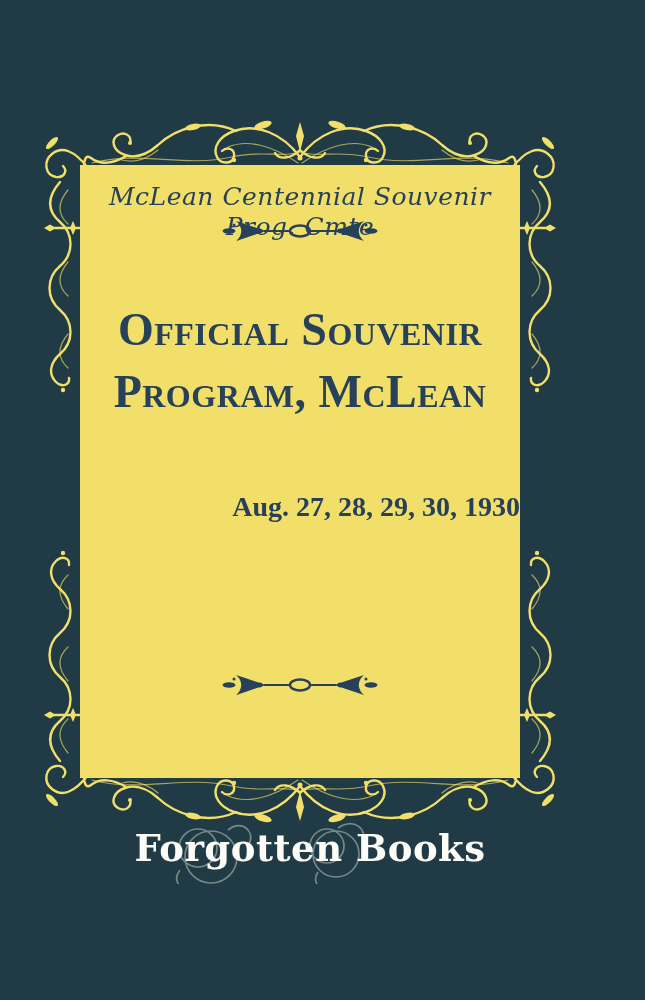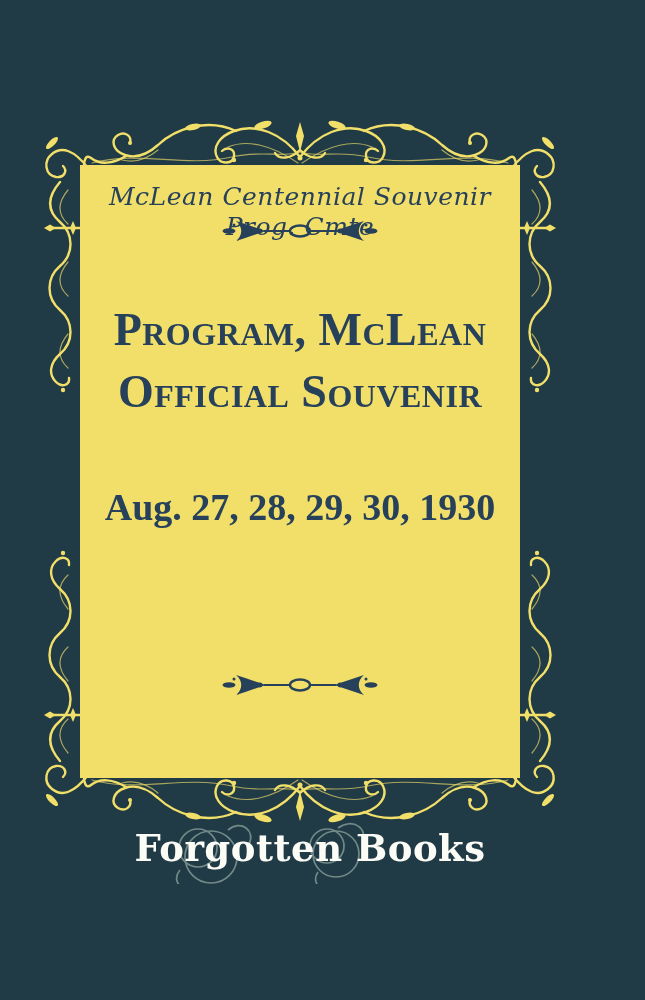--- a/index.html
+++ b/index.html
@@ -39,21 +39,21 @@
   .dso{stroke:var(--ink);stroke-width:2.4;fill:none}
   .df{fill:var(--ink);stroke:none}
   .title{
     position:absolute;top:134px;left:0;width:100%;
     font-size:46px;line-height:62px;font-weight:600;
     font-variant:small-caps;letter-spacing:.5px;color:var(--ink);
   }
   .title .tline{display:block}
   .subtitle{
     position:absolute;top:324px;left:0;width:100%;
-    font-size:38px;line-height:36px;font-weight:bold;color:var(--ink);
+    font-size:28px;line-height:36px;font-weight:bold;color:var(--ink);text-align:right;
   }
   
   .publisher{
     position:absolute;left:80px;top:812px;width:440px;height:72px;z-index:2;
     display:flex;align-items:center;justify-content:center;
   }
   .logo-flourish{position:absolute;left:0;top:0;width:440px;height:72px}
   .lf{stroke:var(--logo-flourish);stroke-width:1.7;fill:none;opacity:.75}
   .publisher-name{
     position:relative;color:var(--logo-text);font-size:37px;font-weight:bold;
@@ -132,22 +132,22 @@
   </svg>
 
   <div class="panel">
     <div class="author">McLean Centennial Souvenir Prog. Cmte</div>
 
     <svg class="divider divider-top" viewBox="0 0 160 24">
       <use href="#arrowdiv"></use>
     </svg>
 
     <h1 class="title">
+      <span class="tline">Official Souvenir</span>
       <span class="tline">Program, McLean</span>
-      <span class="tline">Official Souvenir</span>
     </h1>
 
     <div class="subtitle">Aug. 27, 28, 29, 30, 1930</div>
 
     <svg class="divider divider-bottom" viewBox="0 0 160 24">
       <use href="#arrowdiv"></use>
     </svg>
   </div>
 
   <div class="publisher">

